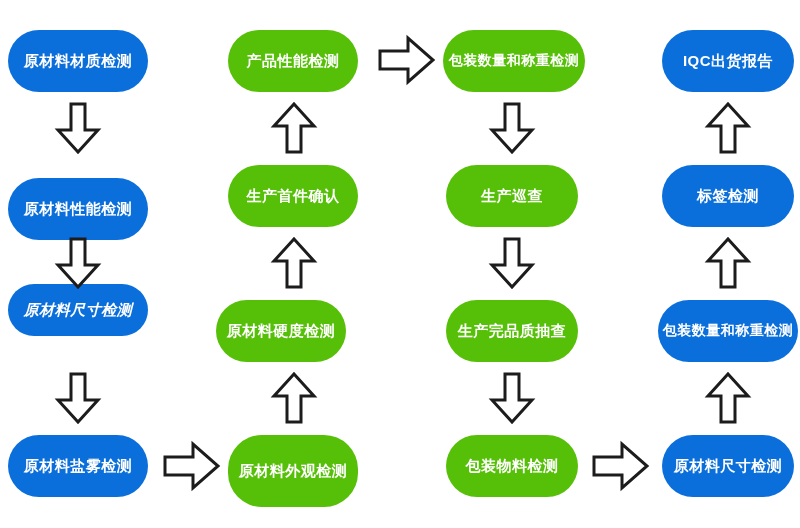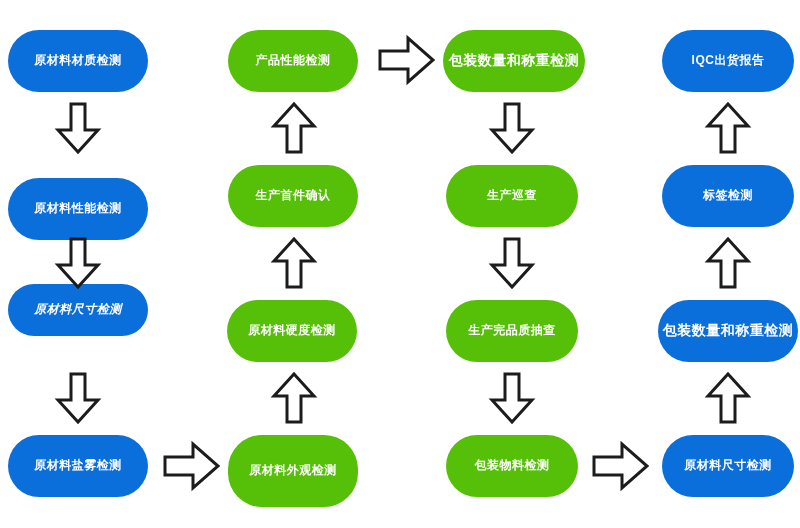--- a/index.html
+++ b/index.html
@@ -19,21 +19,21 @@
     height: 528px;
     background: #ffffff;
   }
   .node {
     position: absolute;
     display: flex;
     align-items: center;
     justify-content: center;
     border-radius: 34px;
     color: #ffffff;
-    font-size: 12px;
+    font-size: 15px;
     font-weight: bold;
     letter-spacing: 0.5px;
     text-align: center;
     line-height: 1.1;
     box-sizing: border-box;
     padding: 0 6px;
     white-space: nowrap;
     user-select: none;
   }
   .node.blue  { background: #0a6edb; }
@@ -57,21 +57,21 @@
 
 <div id="canvas">
 
   <div class="node blue" style="left:8px;  top:30px;  width:140px; height:62px;">原材料材质检测</div>
   <div class="node blue" style="left:8px;  top:178px; width:140px; height:62px;">原材料性能检测</div>
   <div class="node blue" style="left:8px;  top:284px; width:140px; height:52px;font-style:italic;">原材料尺寸检测</div>
   <div class="node blue" style="left:8px;  top:435px; width:140px; height:62px;">原材料盐雾检测</div>
 
   <div class="node green" style="left:228px; top:165px; width:130px; height:62px;">生产首件确认</div>
   <div class="node green" style="left:228px; top:30px;  width:130px; height:62px;">产品性能检测</div>
-  <div class="node green" style="left:227px; top:300px; width:130px; height:62px;">原材料硬度检测</div>
+  <div class="node green" style="left:216px; top:300px; width:130px; height:62px;">原材料硬度检测</div>
   <div class="node green" style="left:228px; top:435px; width:130px; height:72px;">原材料外观检测</div>
 
   <div class="node green small-text" style="left:443px; top:30px;  width:142px; height:62px;">包装数量和称重检测</div>
   <div class="node green" style="left:446px; top:165px; width:132px; height:62px;">生产巡查</div>
   <div class="node green" style="left:446px; top:300px; width:132px; height:62px;">生产完品质抽查</div>
   <div class="node green" style="left:446px; top:435px; width:132px; height:62px;">包装物料检测</div>
 
   <div class="node blue" style="left:662px; top:30px;  width:132px; height:62px;">IQC出货报告</div>
   <div class="node blue" style="left:662px; top:165px; width:132px; height:62px;">标签检测</div>
   <div class="node blue small-text" style="left:658px; top:300px; width:140px; height:62px;">包装数量和称重检测</div>

